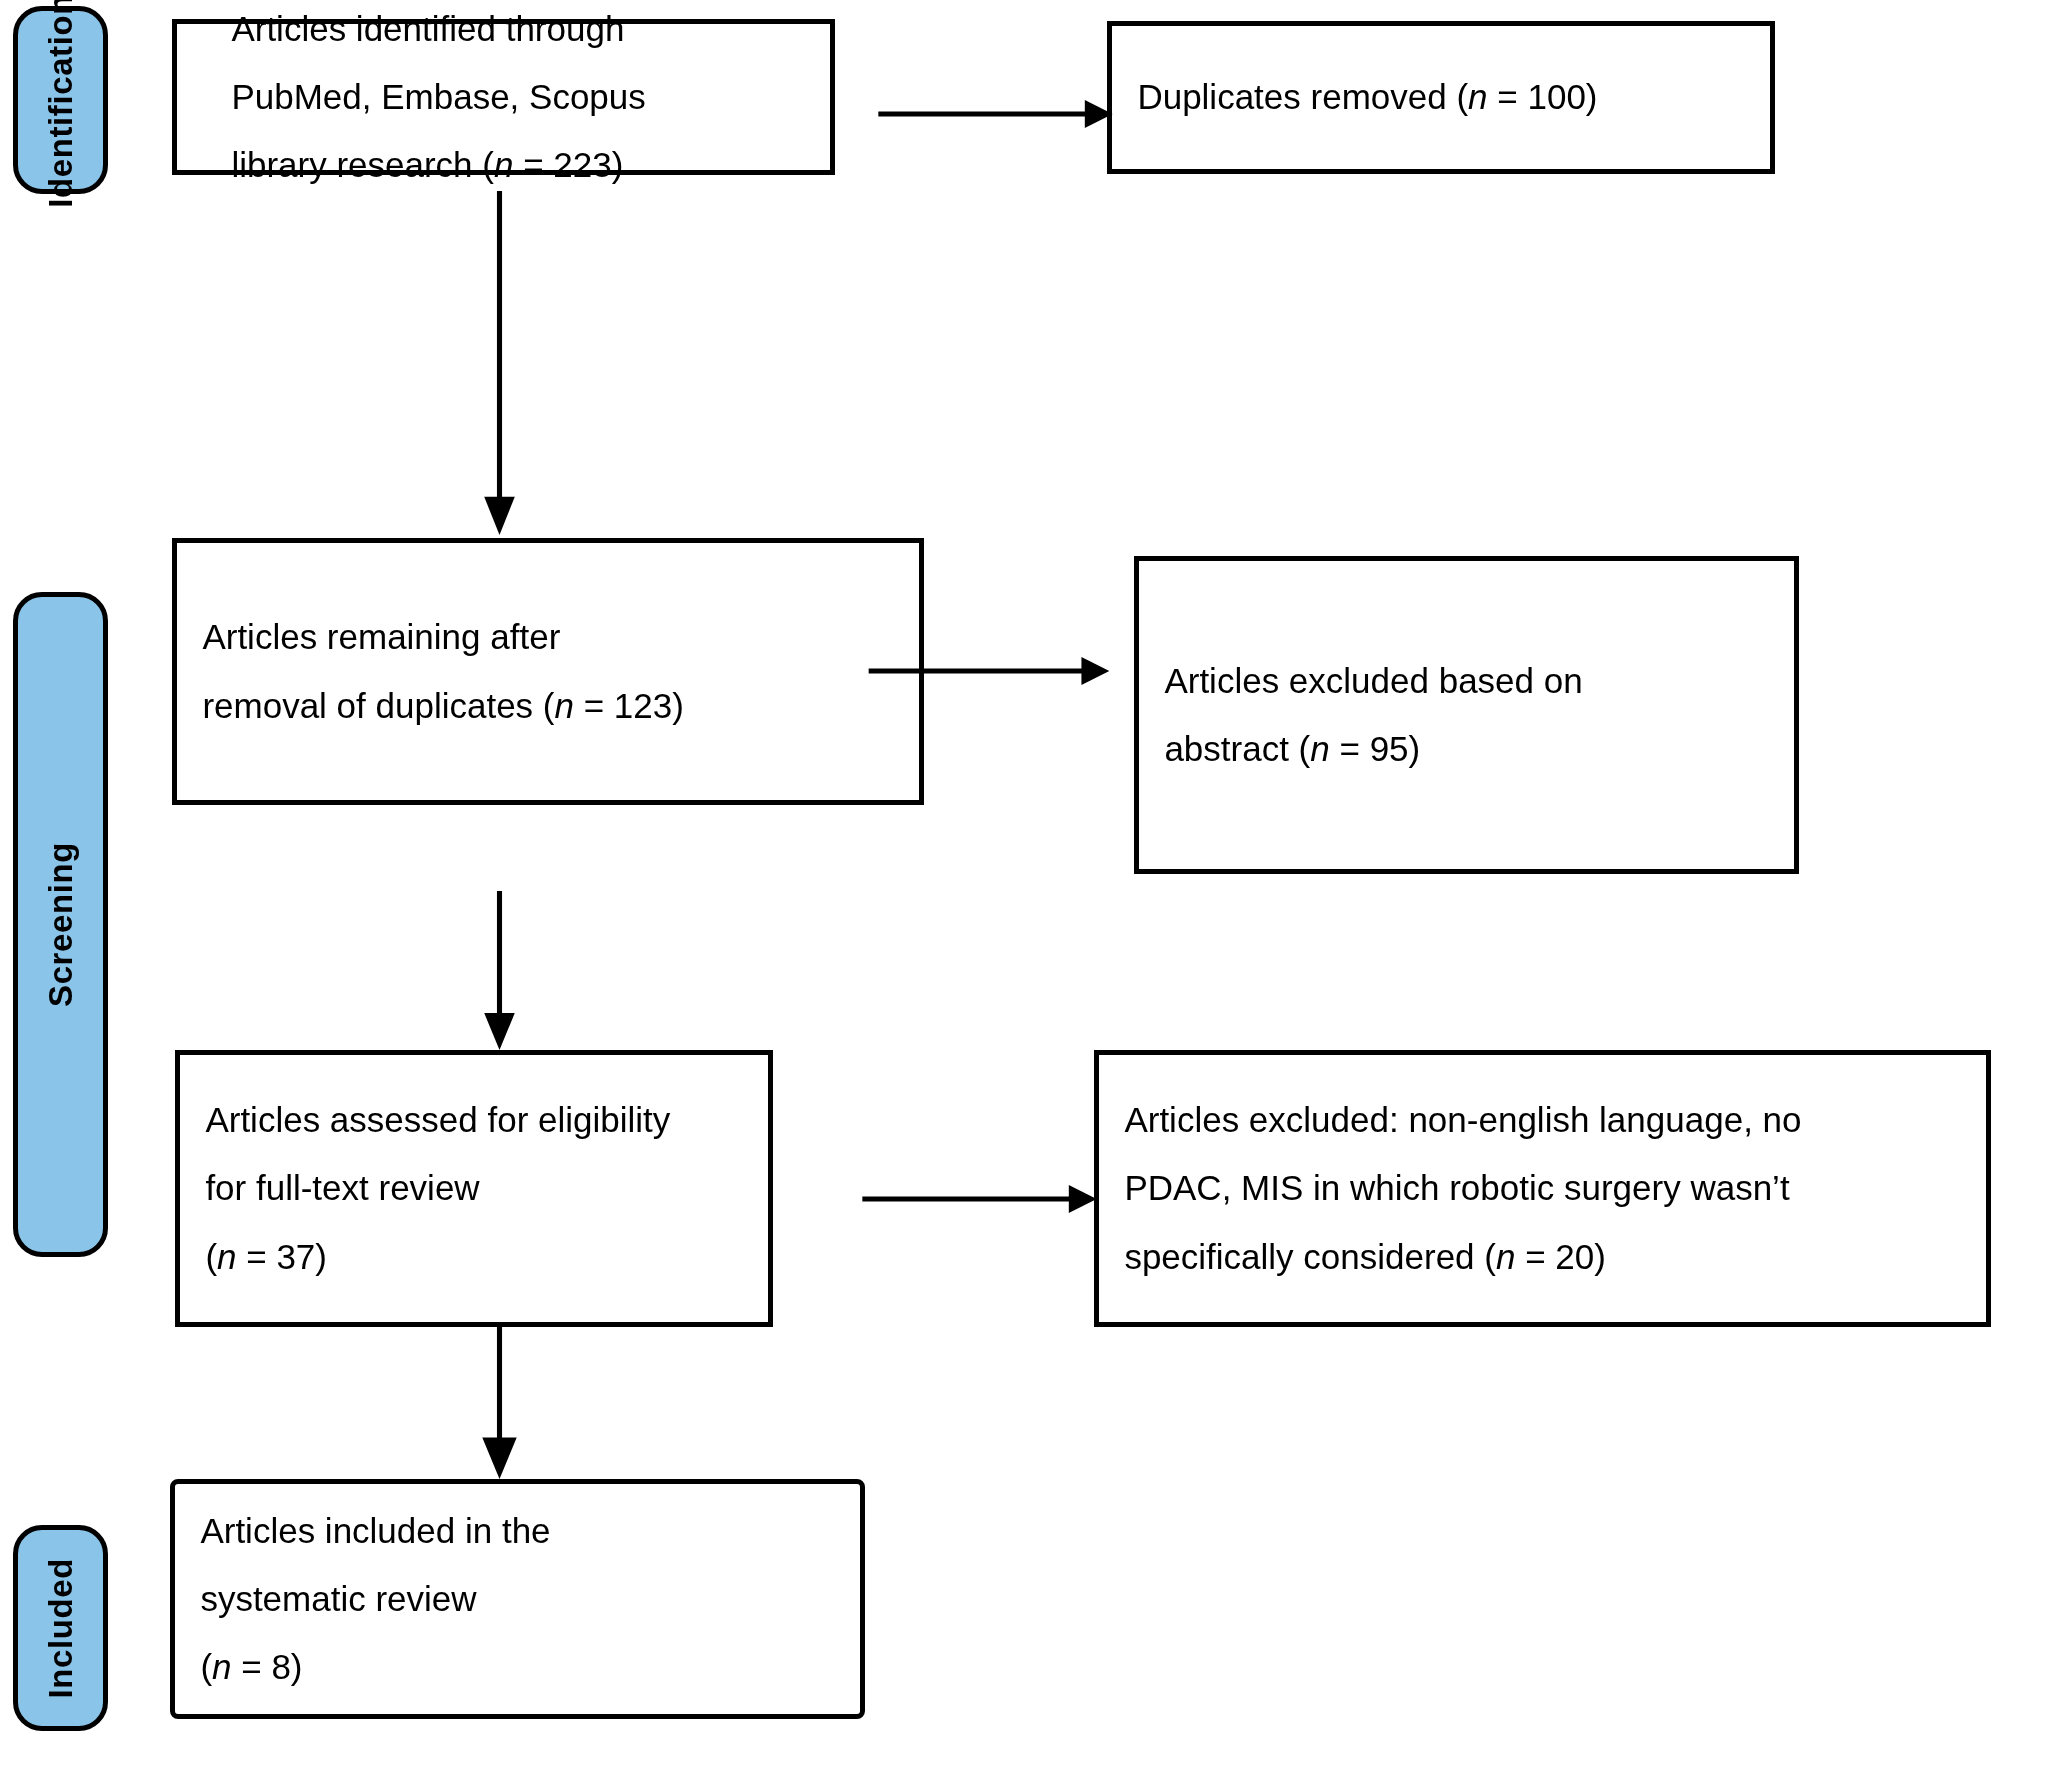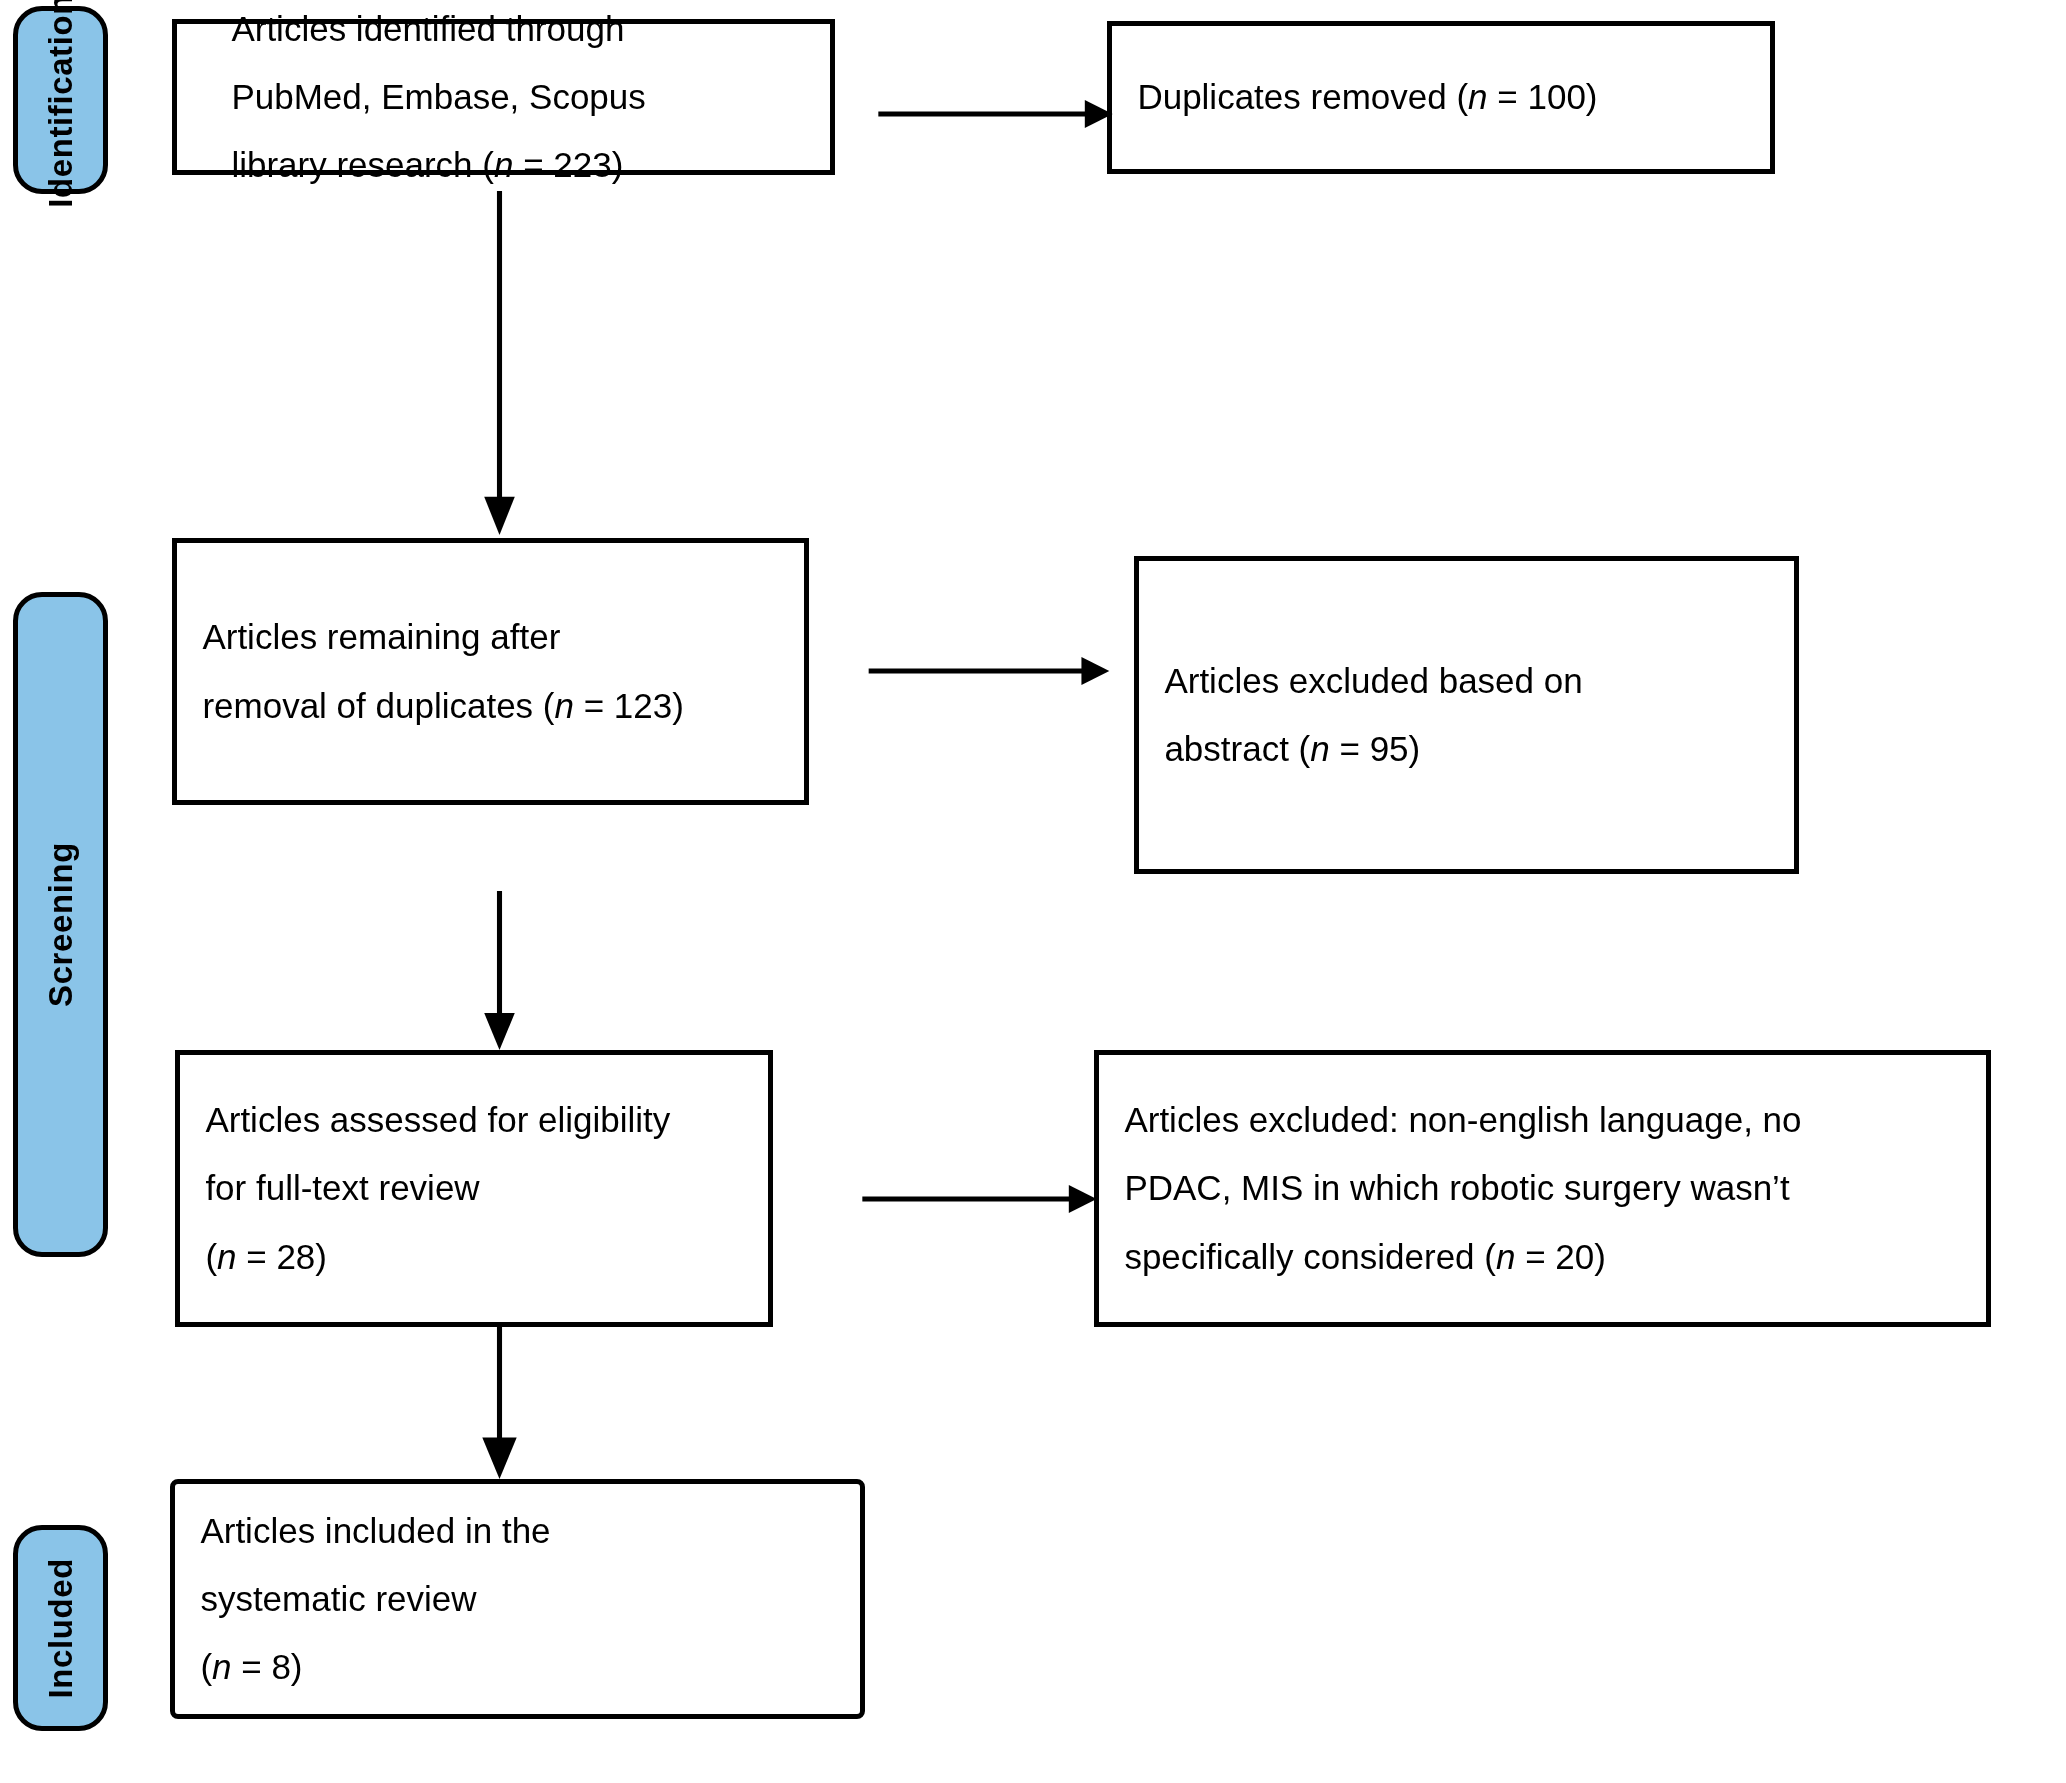--- a/index.html
+++ b/index.html
@@ -95,21 +95,21 @@
     </svg>
   </div>
 
   <div class="connector" style="left:477px; top:191px; width:45px; height:344px;">
     <svg width="45" height="344" viewBox="0 0 70 540">
       <line x1="35" y1="0" x2="35" y2="490" stroke="#000000" stroke-width="8"></line>
       <polygon points="11,480 59,480 35,540" fill="#000000"></polygon>
     </svg>
   </div>
 
-  <div class="flow-box" style="left:172px; top:538px; width:637px; height:267px;">
+  <div class="flow-box" style="left:172px; top:538px; width:752px; height:267px;">
     <span class="box-text"><span>Articles remaining after</span><br><span>removal of duplicates (</span><span class="ital">n</span><span> = 123)</span></span>
   </div>
 
   <div class="flow-box" style="left:1110px; top:556px; width:665px; height:318px;margin-left:24px;">
     <span class="box-text"><span>Articles excluded based on</span><br><span>abstract (</span><span class="ital">n</span><span> = 95)</span></span>
   </div>
 
   <div class="connector" style="left:868px; top:652px; width:242px; height:38px;">
     <svg width="242" height="38" viewBox="0 0 380 60">
       <line x1="0" y1="30" x2="340" y2="30" stroke="#000000" stroke-width="8"></line>
@@ -118,21 +118,21 @@
   </div>
 
   <div class="connector" style="left:477px; top:891px; width:45px; height:159px;">
     <svg width="45" height="159" viewBox="0 0 70 250">
       <line x1="35" y1="0" x2="35" y2="200" stroke="#000000" stroke-width="8"></line>
       <polygon points="11,192 59,192 35,250" fill="#000000"></polygon>
     </svg>
   </div>
 
   <div class="flow-box" style="left:175px; top:1050px; width:598px; height:277px;">
-    <span class="box-text"><span>Articles assessed for eligibility</span><br><span>for full-text review</span><br><span>(</span><span class="ital">n</span><span> = 28)</span></span>
+    <span class="box-text"><span>Articles assessed for eligibility</span><br><span>for full-text review</span><br><span>(</span><span class="ital">n</span><span> = 37)</span></span>
   </div>
 
   <div class="flow-box" style="left:1094px; top:1050px; width:897px; height:277px;">
     <span class="box-text"><span>Articles excluded: non-english language, no</span><br><span>PDAC, MIS in which robotic surgery wasn’t</span><br><span>specifically considered (</span><span class="ital">n</span><span> = 20)</span></span>
   </div>
 
   <div class="connector" style="left:862px; top:1180px; width:235px; height:38px;">
     <svg width="235" height="38" viewBox="0 0 370 60">
       <line x1="0" y1="30" x2="330" y2="30" stroke="#000000" stroke-width="8"></line>
       <polygon points="326,8 370,30 326,52" fill="#000000"></polygon>

